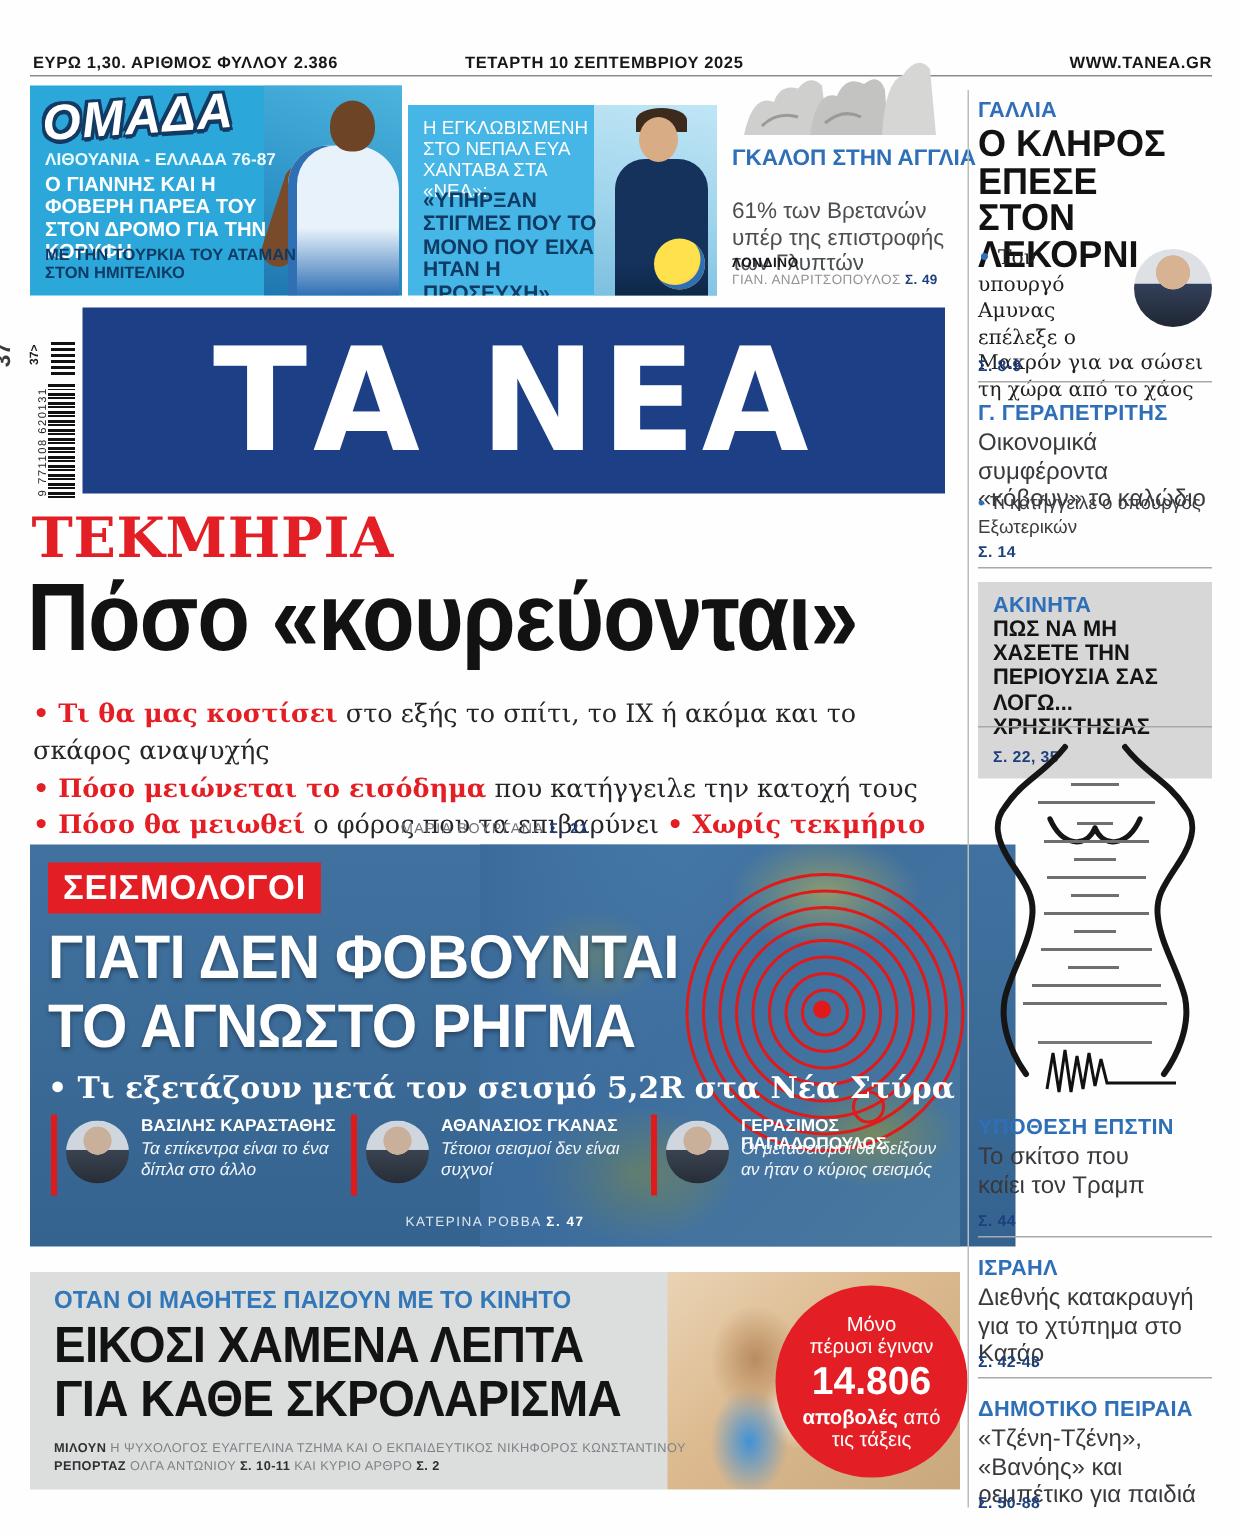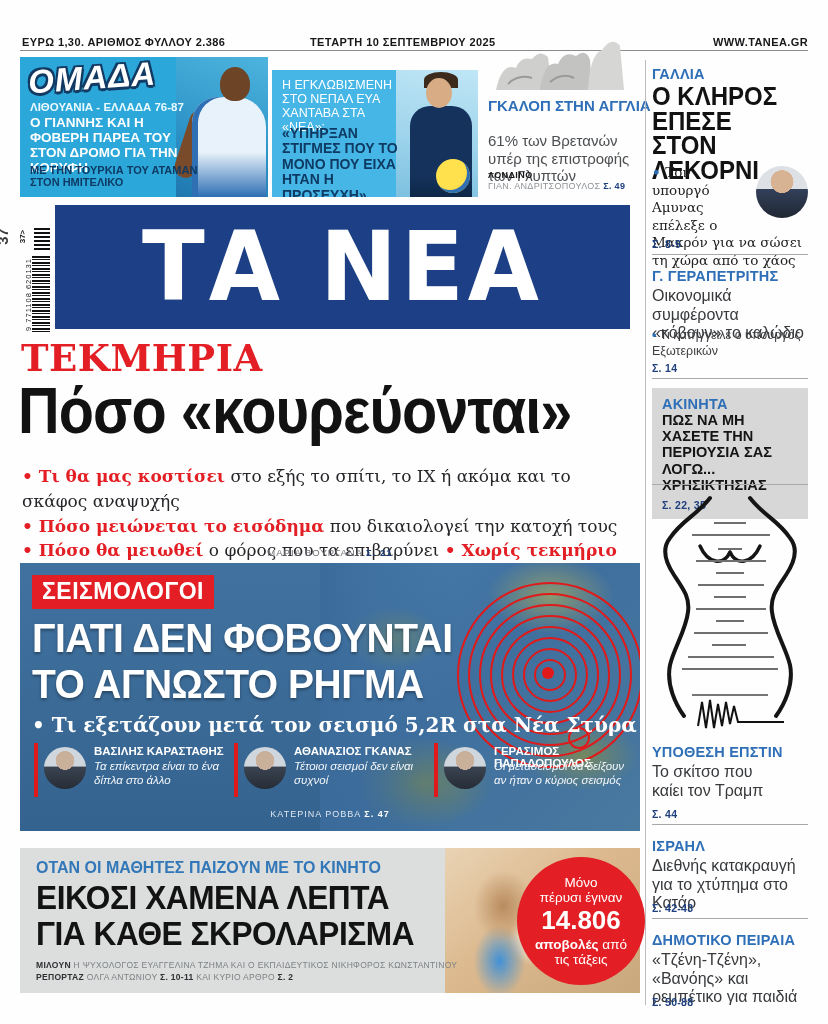--- a/index.html
+++ b/index.html
@@ -87,21 +87,21 @@
   .lead-kicker{left:21px;top:336px;font-family:"DejaVu Serif",serif;font-size:37px;font-weight:bold;color:#e31e24;letter-spacing:.5px;}
   .lead-headline{left:18px;top:374px;font-size:64px;font-weight:900;color:#121212;letter-spacing:-1px;
       transform:scaleX(.9);transform-origin:left;white-space:nowrap;}
   .lead-bullets{left:22px;top:464px;width:606px;font-family:"DejaVu Serif",serif;font-size:17px;line-height:1.46;color:#26262a;}
   .lead-bullets p{margin:0;}
   .seg-red{color:#e31e24;font-weight:bold;}
   .seg-blue{color:#2e6fb7;font-weight:bold;}
   .lead-byline{left:20px;top:547px;width:620px;text-align:center;font-size:9.5px;letter-spacing:1px;color:#6e7276;}
 
   
-  .seismo{left:20px;top:563px;width:620px;height:268px;background:linear-gradient(180deg,#41729f 0%,#35638f 100%);overflow:hidden;}
+  .seismo{left:20px;top:563px;width:620px;height:268px;background:linear-gradient(180deg,#41729f 0%,#35638f 100%);overflow:hidden;padding-left:37px;}
   .smap{position:absolute;left:300px;top:0;width:320px;height:268px;
       background:radial-gradient(70px 45px at 22% 28%,#7a8f63 0,rgba(122,143,99,0) 70%),
                  radial-gradient(90px 55px at 72% 12%,#8a9a70 0,rgba(138,154,112,0) 70%),
                  radial-gradient(80px 50px at 82% 72%,#75885f 0,rgba(117,136,95,0) 70%),
                  radial-gradient(100px 65px at 32% 82%,#6f8460 0,rgba(111,132,96,0) 70%),
                  linear-gradient(135deg,#4a7fae 0%,#3f6f9e 45%,#49799f 100%);}
   .smap-fade{position:absolute;left:300px;top:0;width:140px;height:268px;
       background:linear-gradient(90deg,#3b6b9b 0%,rgba(59,107,155,0) 100%);}
   .ring{position:absolute;border:2.5px solid #e01a1a;border-radius:50%;}
   .ring-dot{position:absolute;width:12px;height:12px;border-radius:50%;background:#e01a1a;}
@@ -194,21 +194,21 @@
     <div class="barcode-num">9 771108 620131</div>
   </div>
   <div class="abs masthead">
     <div class="masthead-title">ΤΑ ΝΕΑ</div>
   </div>
 
   <div class="abs lead-kicker">ΤΕΚΜΗΡΙΑ</div>
   <div class="abs lead-headline">Πόσο «κουρεύονται»</div>
   <div class="abs lead-bullets">
     <p><span class="seg-red">• Τι θα μας κοστίσει</span><span> στο εξής το σπίτι, το ΙΧ ή ακόμα και το σκάφος αναψυχής</span></p>
-    <p><span class="seg-red">• Πόσο μειώνεται το εισόδημα</span><span> που δικαιολογεί την κατοχή τους </span><span class="seg-red">• Πόσο θα μειωθεί</span><span> ο φόρος που τα επιβαρύνει </span><span class="seg-red">• Χωρίς τεκμήριο</span><span> τα τέκνα που εργάζονται</span></p>
+    <p><span class="seg-red">• Πόσο μειώνεται το εισόδημα</span><span> που κατήγγειλε την κατοχή τους </span><span class="seg-red">• Πόσο θα μειωθεί</span><span> ο φόρος που τα επιβαρύνει </span><span class="seg-red">• Χωρίς τεκμήριο</span><span> τα τέκνα που εργάζονται</span></p>
     <p><span class="seg-red">• Από πότε θα εφαρμοστεί</span><span> το νέο καθεστώς και για ποια οικονομική χρήση</span></p>
   </div>
   <div class="abs lead-byline">
     <span>ΜΑΡΙΑ ΒΟΥΡΓΑΝΑ</span>
     <span class="pg">Σ. 21</span>
   </div>
 
   <div class="abs seismo">
     <div class="smap"></div>
     <div class="smap-fade"></div>

